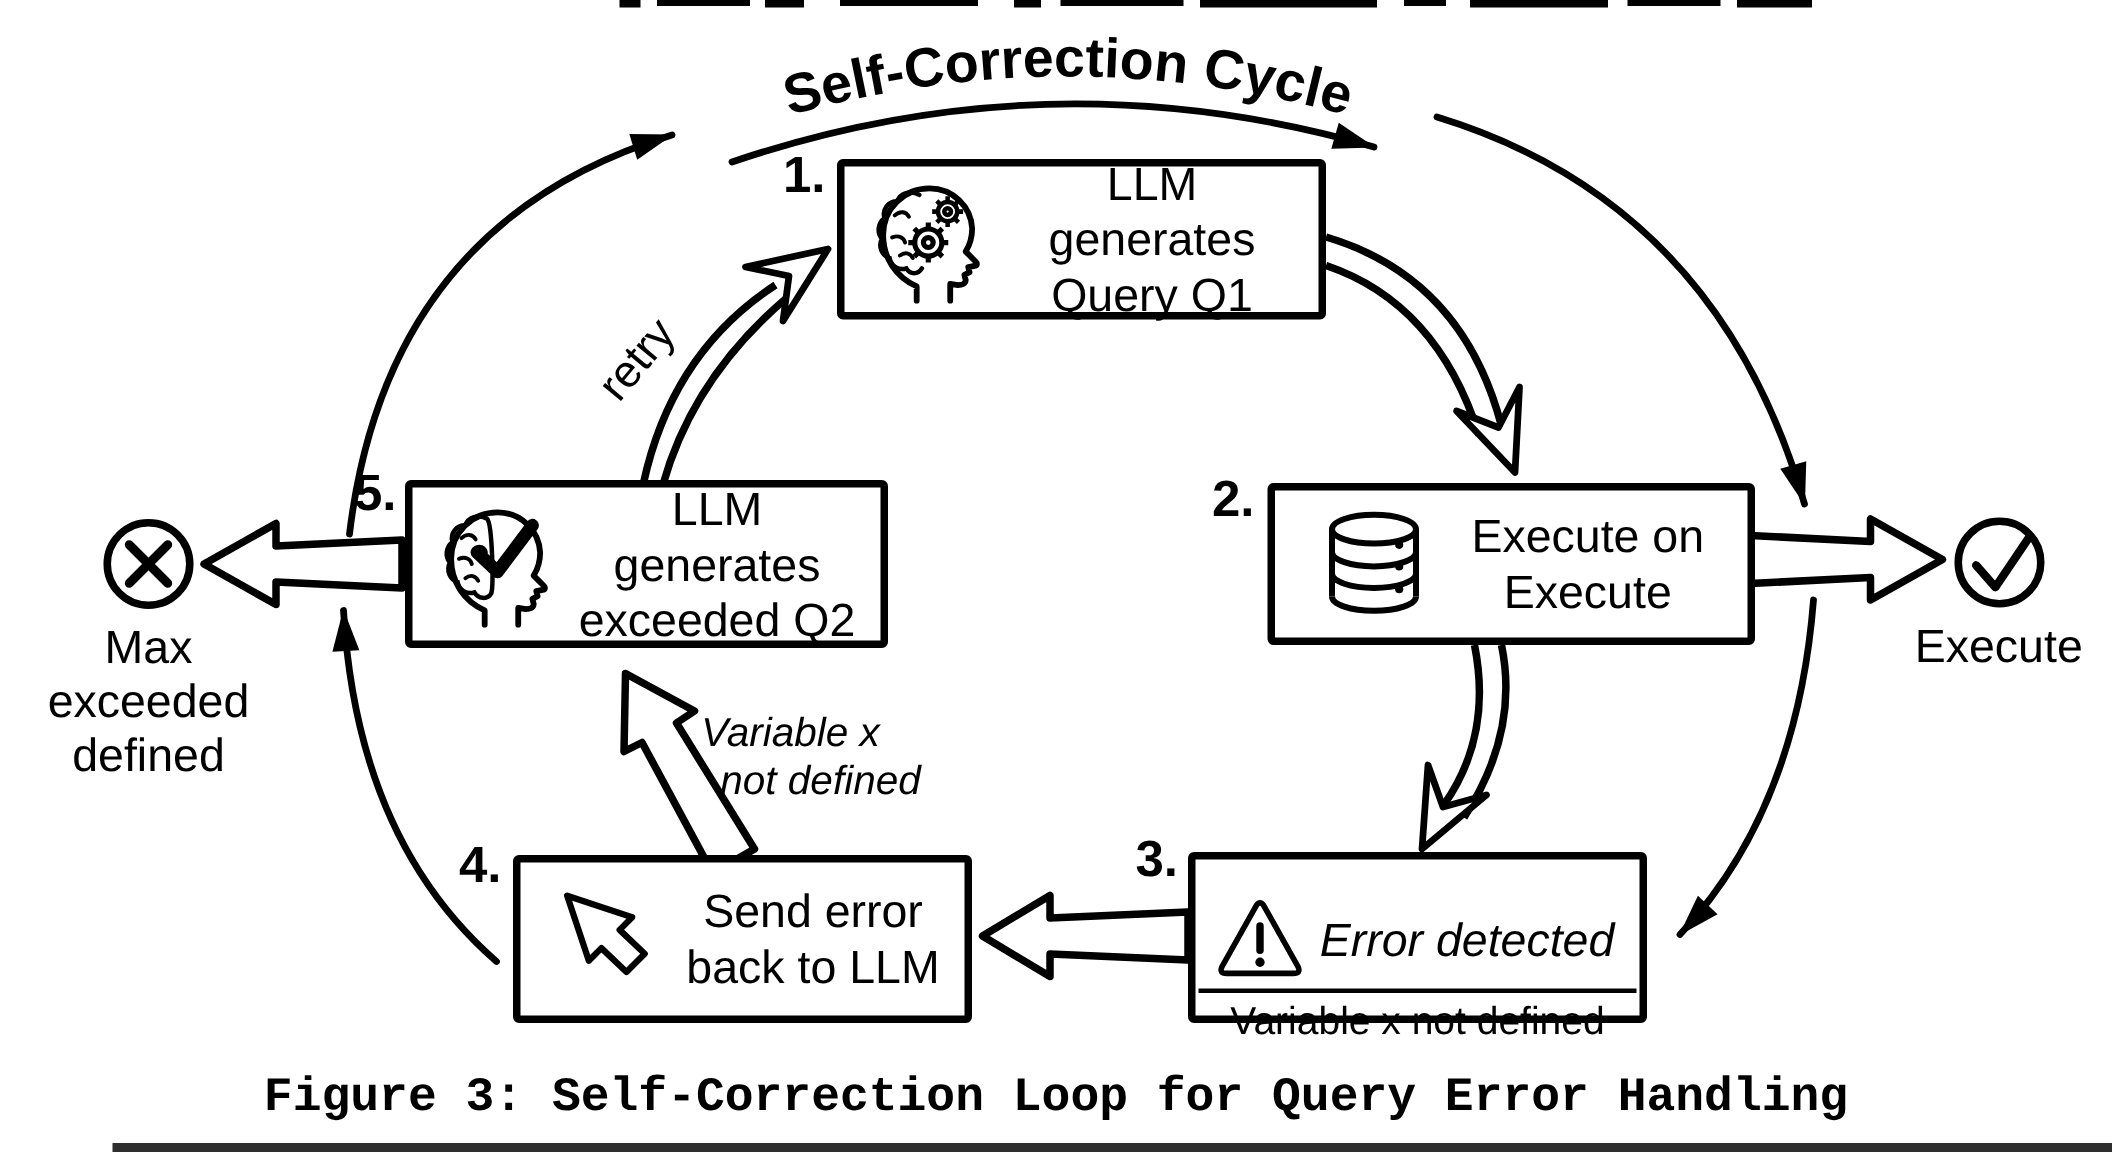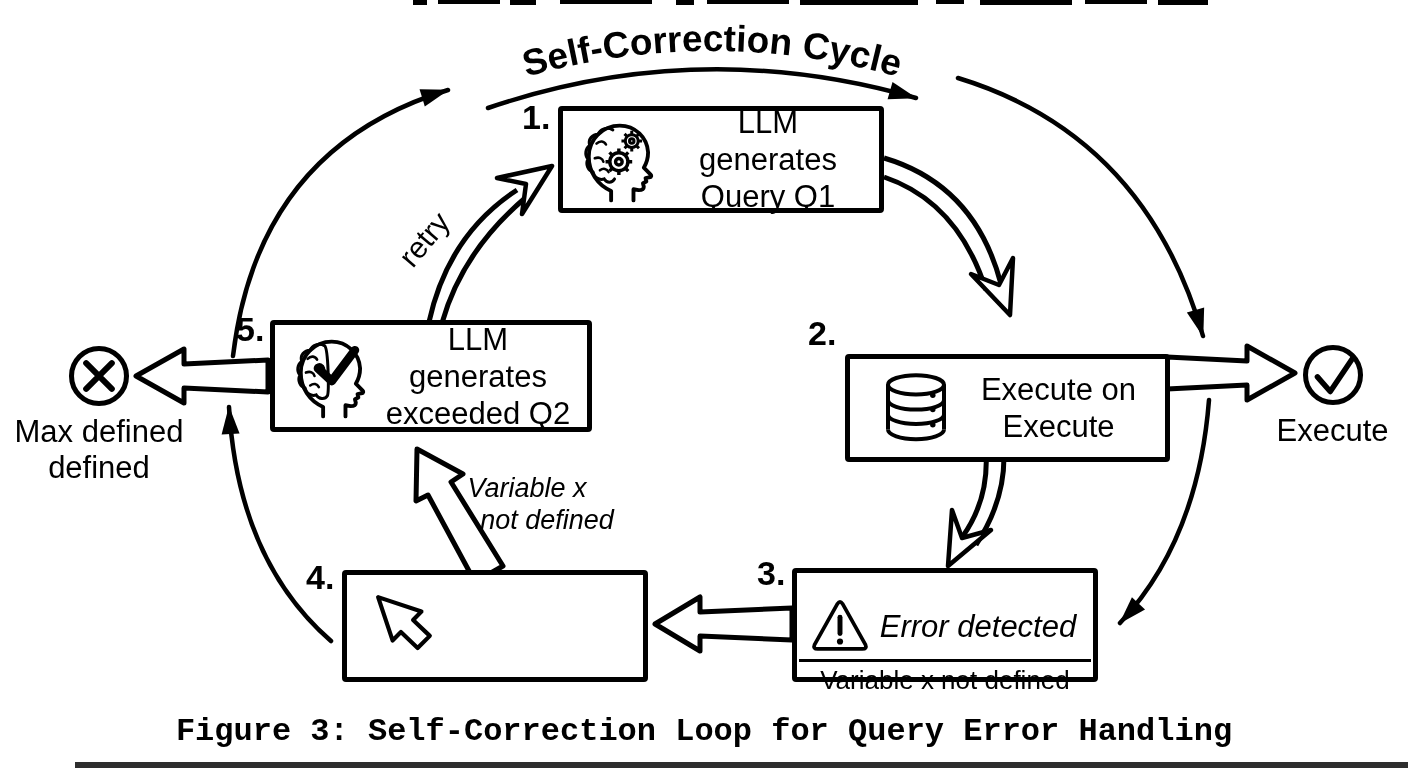--- a/index.html
+++ b/index.html
@@ -111,21 +111,21 @@
         </g>
       </svg>
     </span>
     <div class="node-label">
       <div>LLM generates</div>
       <div>Query Q1</div>
     </div>
   </div>
 
   <div class="node-number" style="left:808px;top:316px;">2.</div>
-  <div class="node" style="left:845px;top:322px;width:325px;height:108px;margin-top:32px;">
+  <div class="node" style="left:845px;top:322px;width:325px;height:108px;">
     <span class="icon-wrap" style="margin-left:14px;">
       <svg viewBox="0 0 100 100" width="80" height="80">
         <g fill="none" stroke="#000" stroke-width="5">
           <ellipse cx="50" cy="21" rx="35" ry="12"></ellipse>
           <path d="M15 21 L15 77 M85 21 L85 77"></path>
           <path d="M15 40 A35 12 0 0 0 85 40"></path>
           <path d="M15 58 A35 12 0 0 0 85 58"></path>
           <path d="M15 77 A35 12 0 0 0 85 77"></path>
         </g>
         <g fill="#000">
@@ -159,20 +159,24 @@
     <div class="n3-sub">Variable x not defined</div>
   </div>
 
   <div class="node-number" style="left:306px;top:560px;">4.</div>
   <div class="node" style="left:342px;top:570px;width:306px;height:112px;">
     <span class="icon-wrap" style="margin-left:10px;">
       <svg viewBox="0 0 100 100" width="76" height="76">
         <polygon points="12,12 69,31 58,42 80,63 64,79 42,58 31,69" fill="#fff" stroke="#000" stroke-width="5.5" stroke-linejoin="round"></polygon>
       </svg>
     </span>
+    <div class="node-label">
+      <div>Send error</div>
+      <div>back to LLM</div>
+    </div>
   </div>
 
   <div class="node-number" style="left:236px;top:312px;">5.</div>
   <div class="node" style="left:270px;top:320px;width:322px;height:112px;">
     <span class="icon-wrap">
       <svg viewBox="0 0 100 100" width="86" height="86">
         <path d="M 42 97 L 42 86 C 26 79 16 64 16 46 C 16 26 32 10 52 10 C 70 10 84 24 85 41 C 85 48 83 54 80 59 L 88 67 C 89 68 89 70 87 70 L 82 71 L 83 75 L 79 77 L 80 81 C 80 84 77 85 74 85 L 68 84 L 68 97" fill="none" stroke="#000" stroke-width="4.5" stroke-linejoin="round" stroke-linecap="round"></path>
         <path d="M 44 15 C 37 11 29 14 27 20 C 20 20 15 26 17 33 C 12 37 11 44 15 49 C 12 55 15 62 21 64 C 22 70 28 74 34 72 C 37 77 44 78 47 73 C 49 68 48 20 44 15" fill="none" stroke="#000" stroke-width="3.5" stroke-linecap="round"></path>
         <path d="M 24 30 C 28 26 33 27 35 31 M 22 46 C 27 44 31 46 32 50 M 27 61 C 31 58 35 59 37 63 M 34 38 C 38 35 42 37 43 41" fill="none" stroke="#000" stroke-width="3" stroke-linecap="round"></path>
         <path d="M 36 41 L 52 56 L 79 20" fill="none" stroke="#000" stroke-width="10" stroke-linecap="round" stroke-linejoin="round"></path>
@@ -183,21 +187,21 @@
       <div>exceeded Q2</div>
     </div>
   </div>
 
   <div class="terminal" style="left:10px;top:343px;width:178px;">
     <svg viewBox="0 0 72 72" width="66" height="66">
       <circle cx="36" cy="36" r="30" fill="none" stroke="#000" stroke-width="5.5"></circle>
       <path d="M22 22 L50 50 M50 22 L22 50" stroke="#000" stroke-width="6.5" stroke-linecap="round"></path>
     </svg>
     <div class="terminal-label">
-      <div>Max defined</div>
+      <div>Max exceeded</div>
       <div>defined</div>
     </div>
   </div>
 
   <div class="terminal" style="left:1245px;top:342px;width:175px;">
     <svg viewBox="0 0 72 72" width="66" height="66">
       <circle cx="36" cy="36" r="30" fill="none" stroke="#000" stroke-width="5.5"></circle>
       <path d="M19 38 L33 54 L58 17" fill="none" stroke="#000" stroke-width="6" stroke-linecap="round" stroke-linejoin="round"></path>
     </svg>
     <div class="terminal-label">Execute</div>

